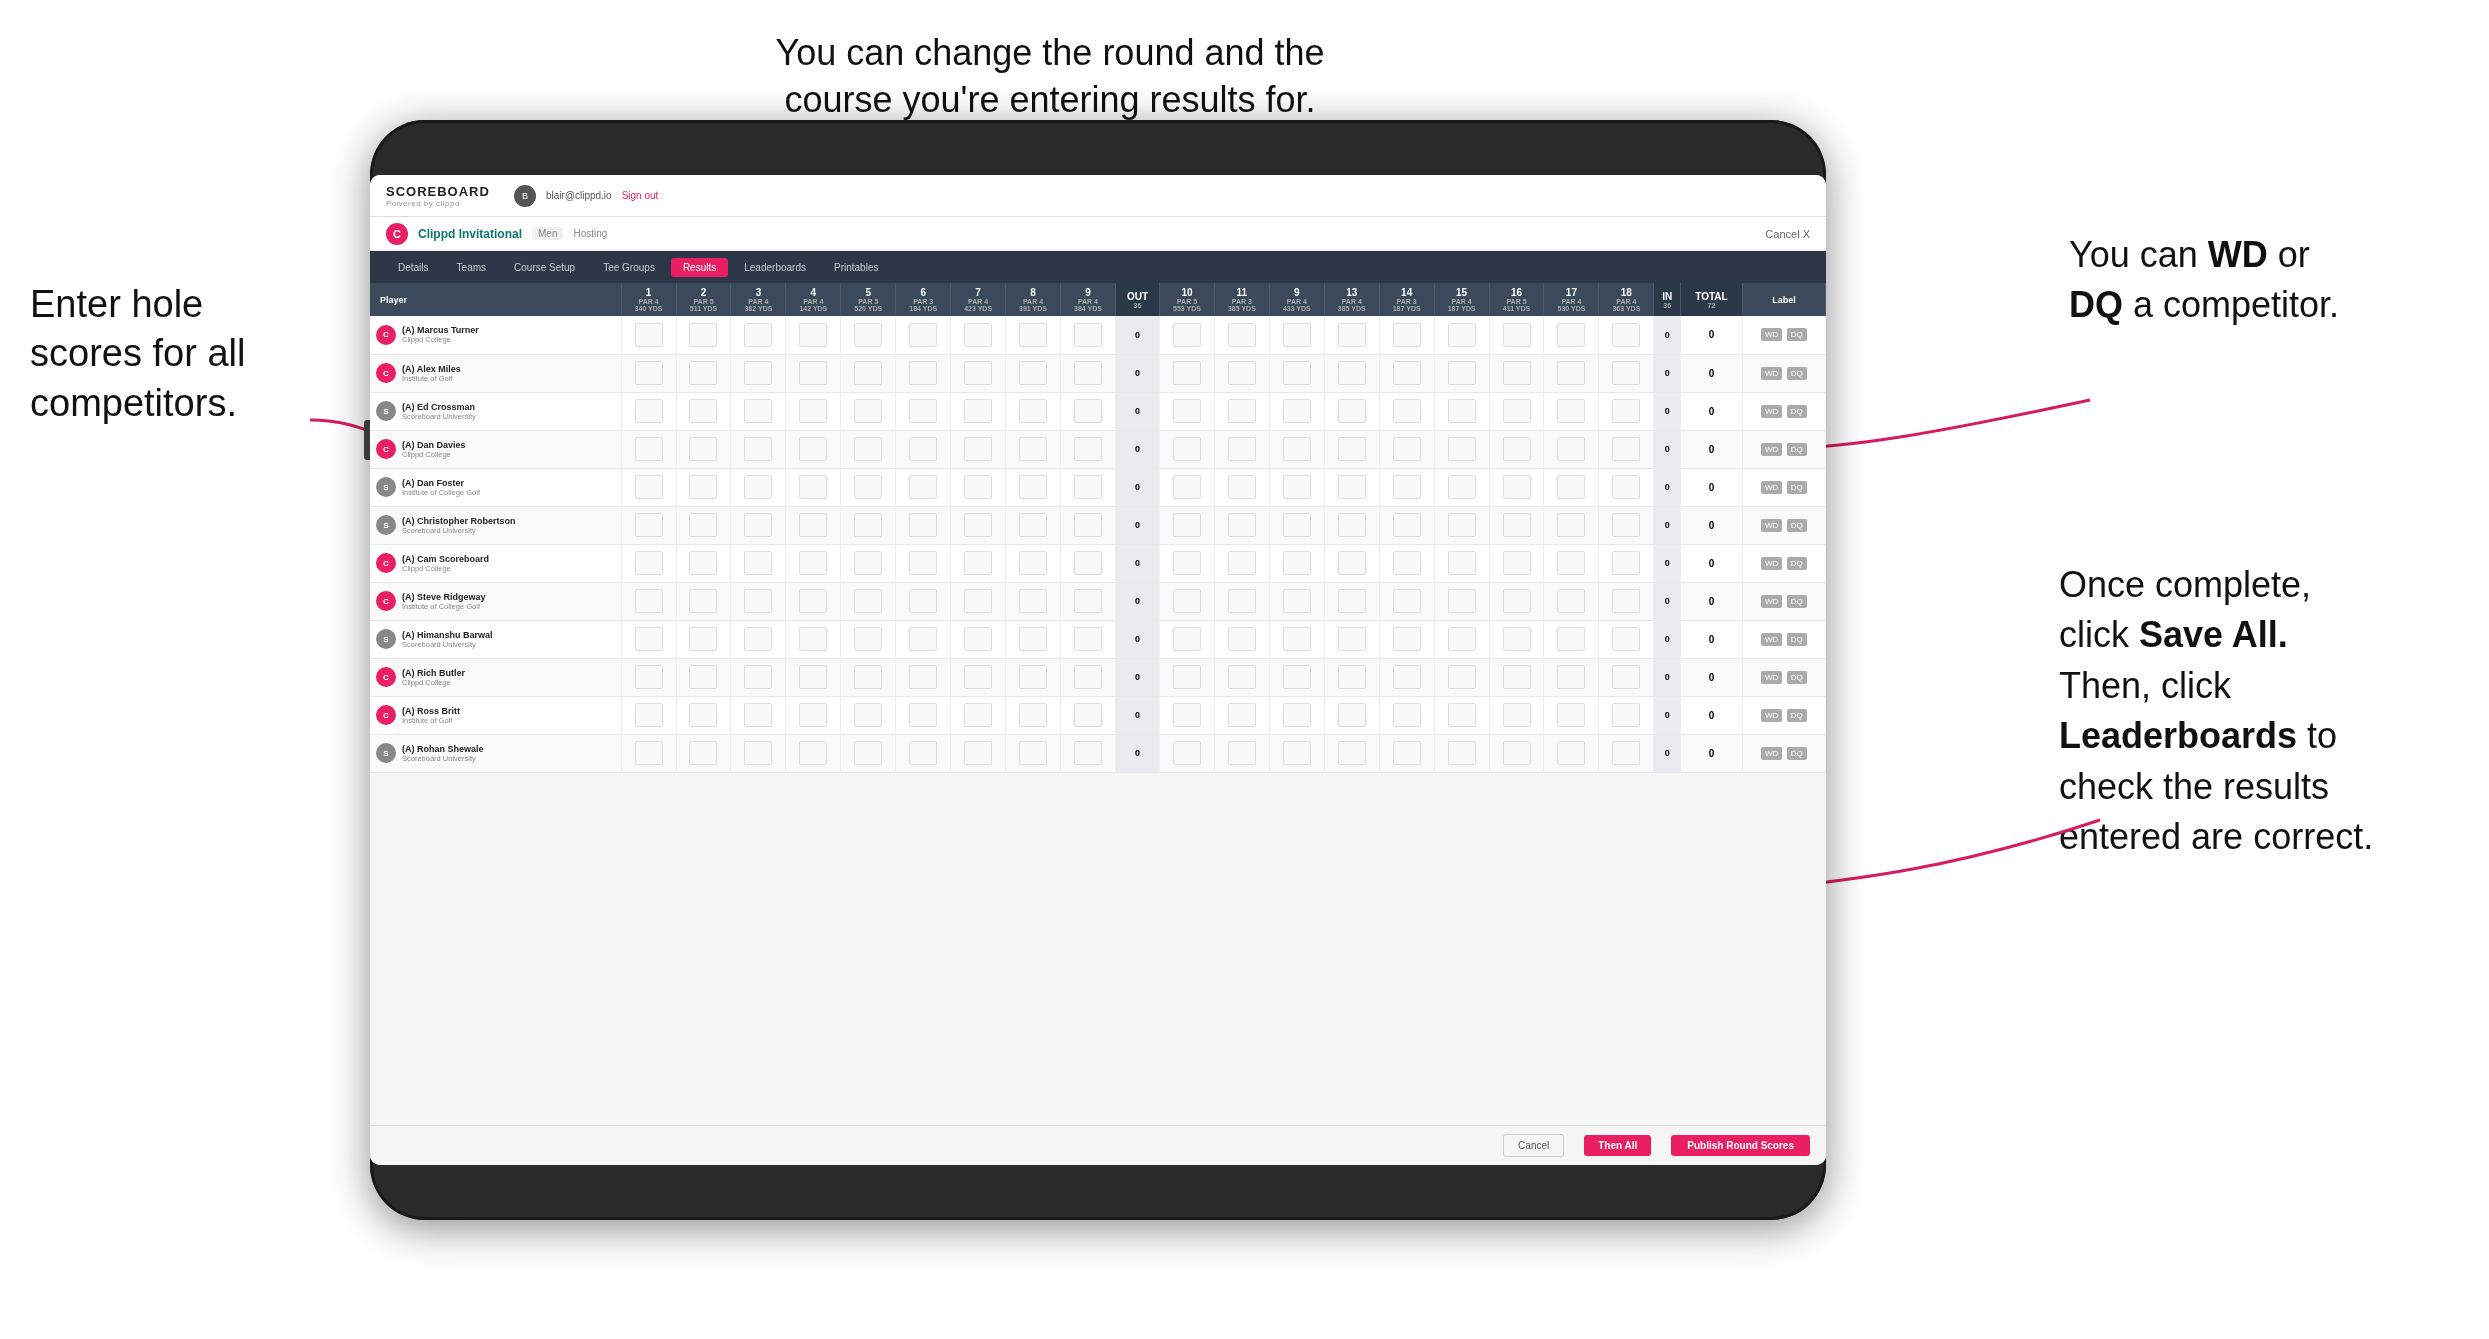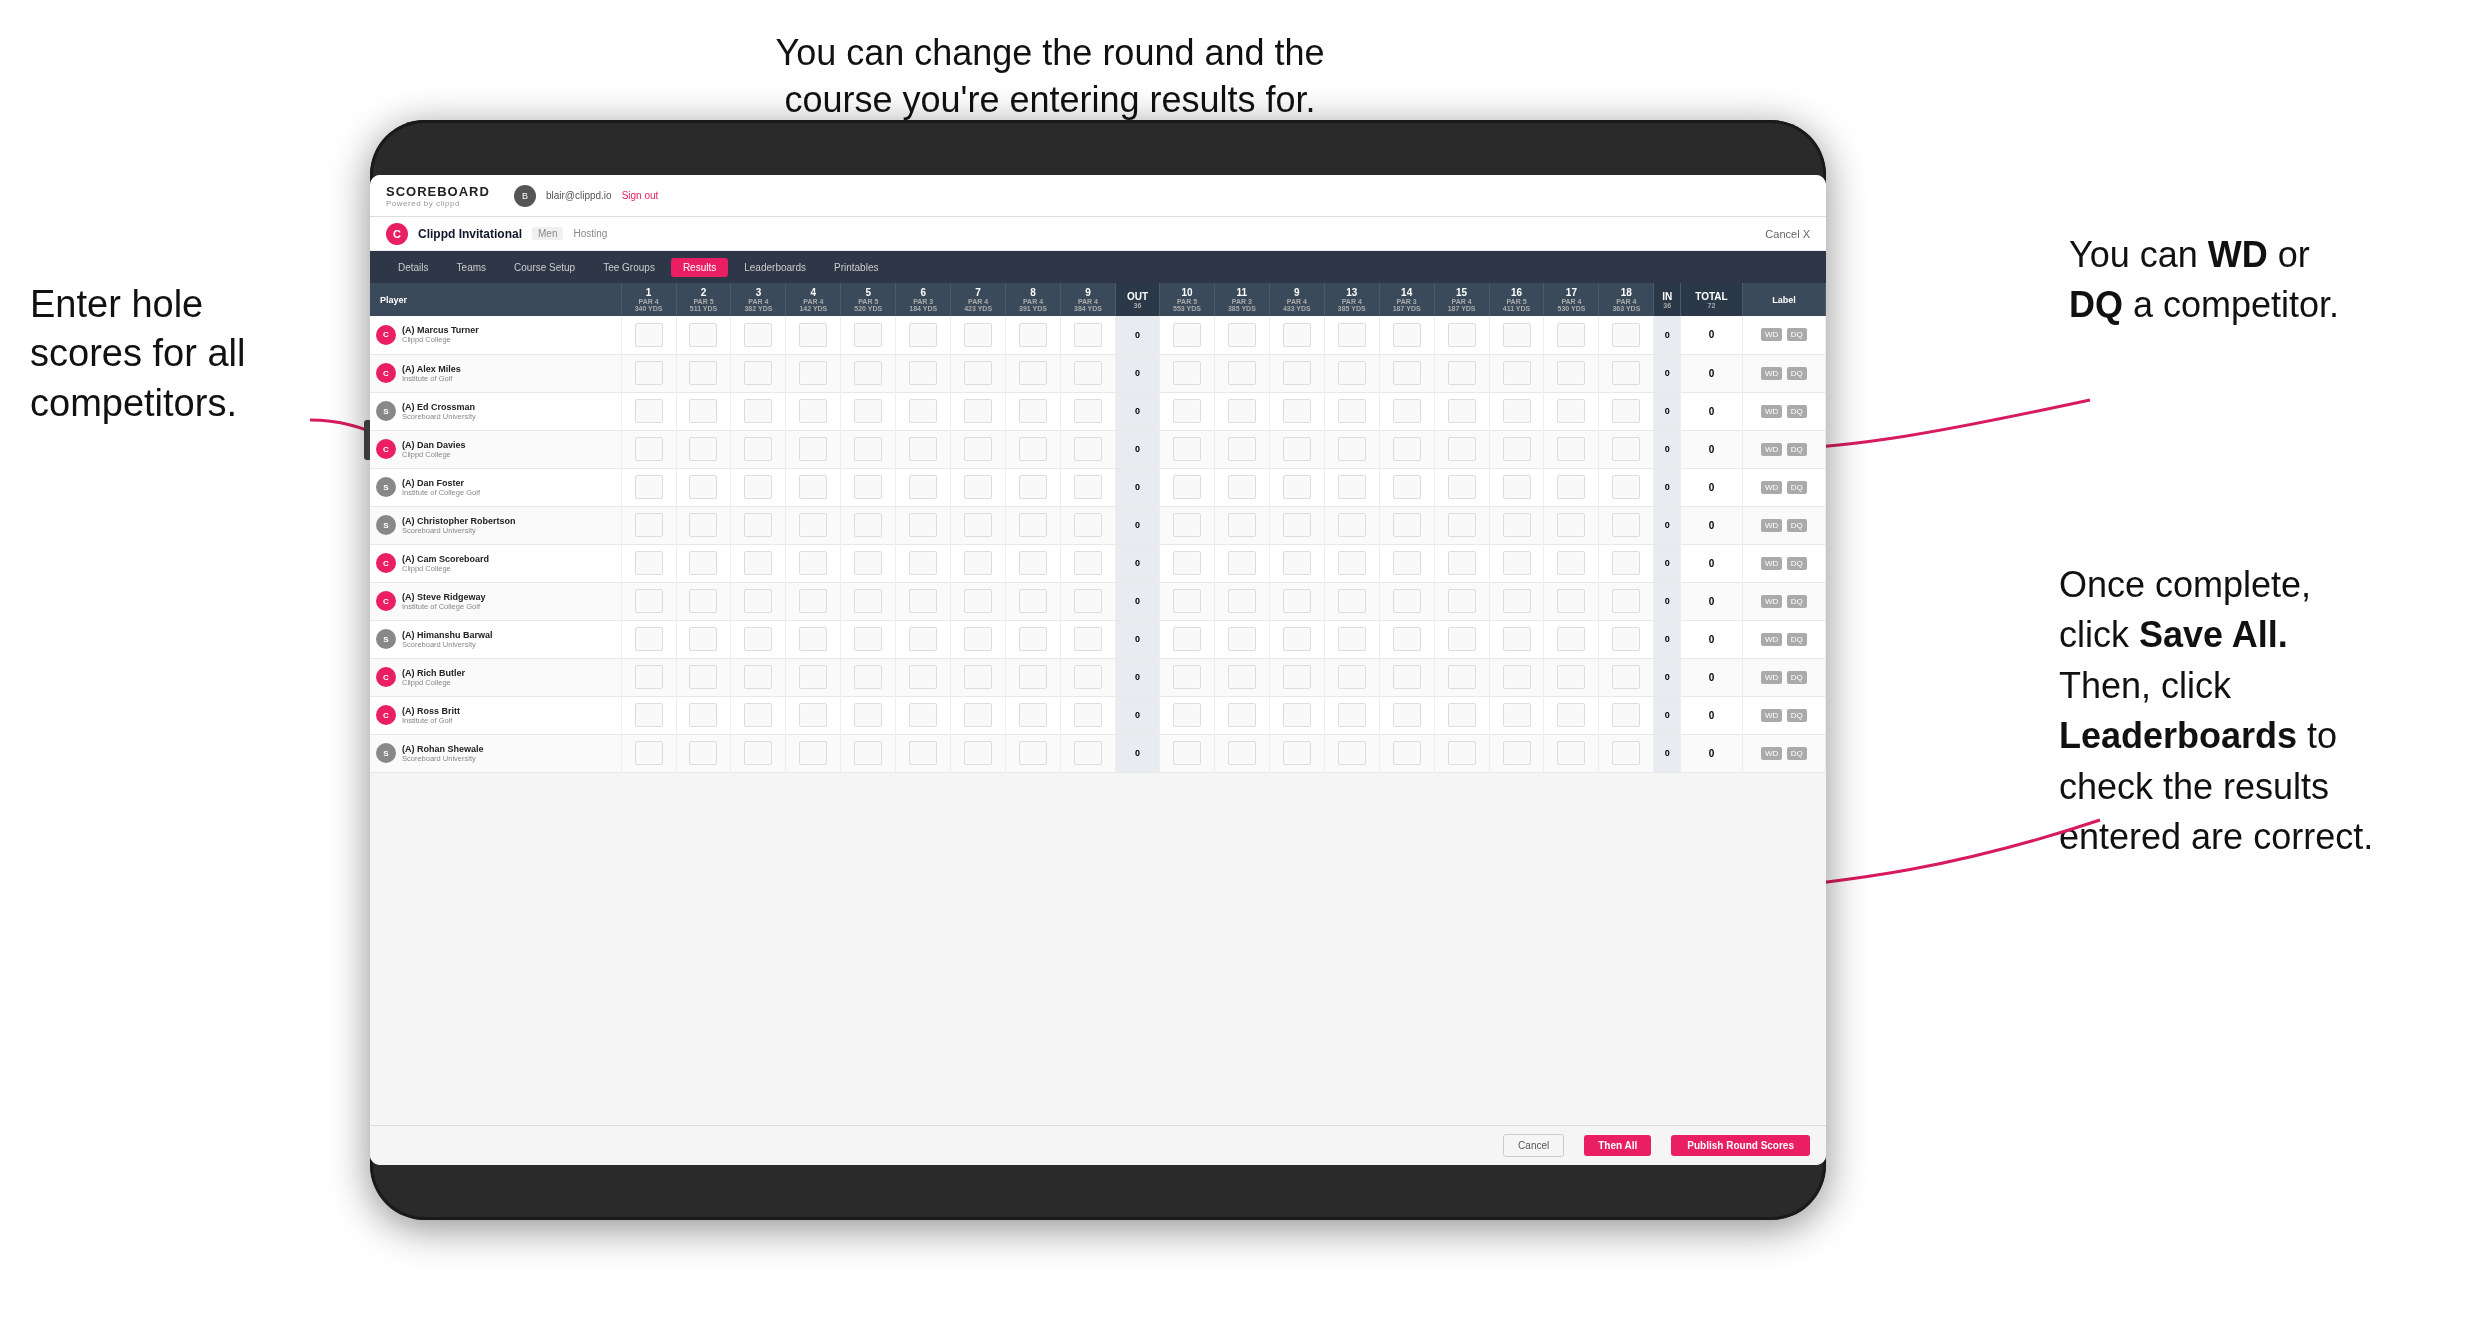--- a/index.html
+++ b/index.html
@@ -172,21 +172,21 @@
       align-items: center;
       justify-content: center;
       color: white;
       font-size: 11px;
       font-weight: bold;
     }
 
     .tournament-name {
       font-size: 12px;
       font-weight: 600;
-      color: #0f172a;
+      color: #0f766e;
     }
 
     .tournament-badge {
       font-size: 10px;
       color: #888;
       background: #f0f0f0;
       padding: 1px 6px;
       border-radius: 3px;
     }
 

